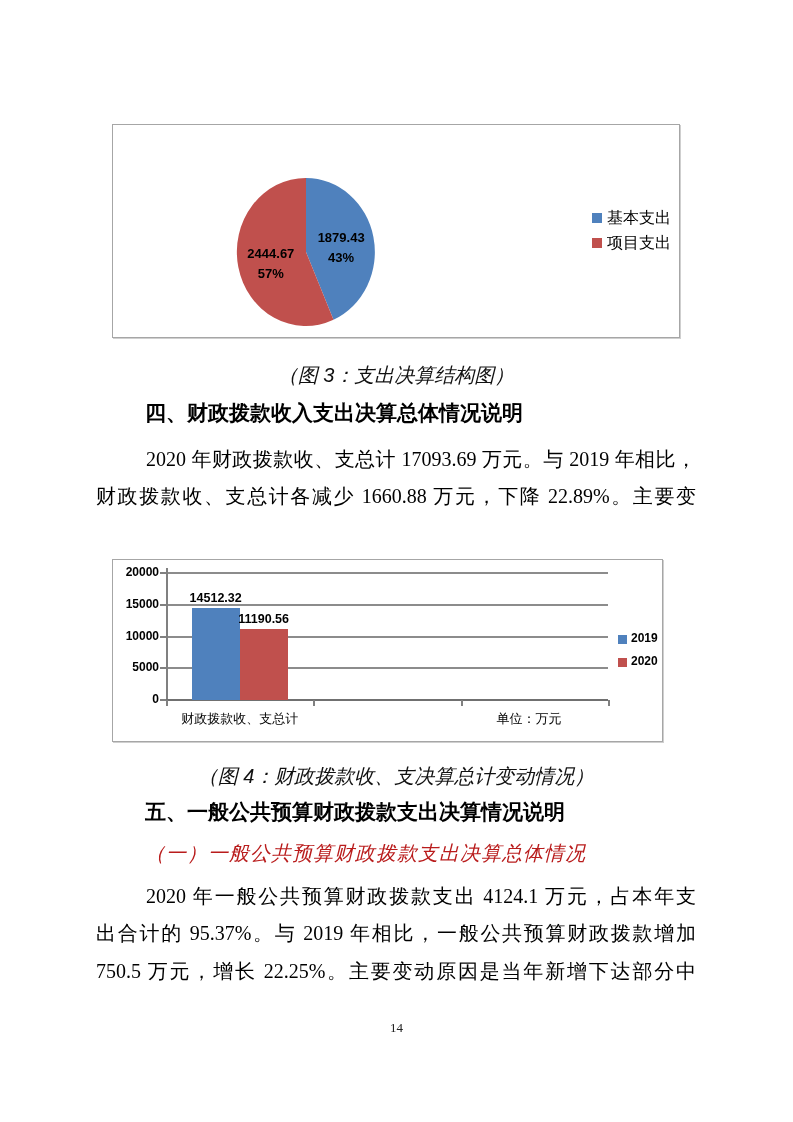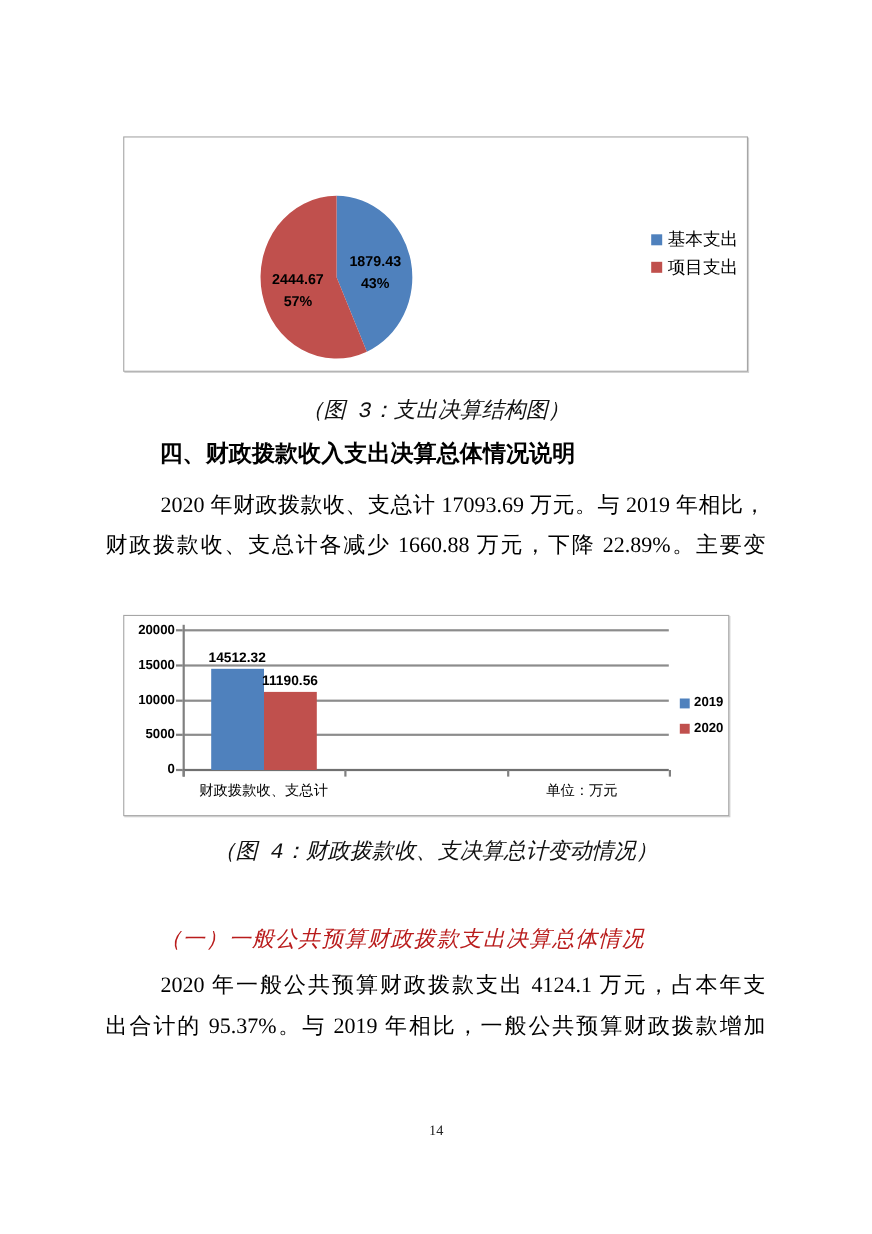--- a/index.html
+++ b/index.html
@@ -8,21 +8,21 @@
     font-family:"Liberation Serif",serif;color:#111;overflow:hidden;
   }
   .chart-box{
     position:absolute;background:#ffffff;border:1px solid #a6a6a6;
     box-shadow:1px 1px 0 #cfcfcf;
   }
   #pie-box{left:112px;top:124px;width:566px;height:212px;}
   #bar-box{left:112px;top:559px;width:549px;height:181px;}
   .caption{
     position:absolute;left:96px;width:600px;text-align:center;
-    font-family:Liberation Mono, monospace;font-style:italic;font-size:20px;line-height:28px;
+    font-family:Liberation Sans, sans-serif;font-style:italic;font-size:20px;line-height:28px;
   }
   #cap3{top:361px;}
   #cap4{top:762px;}
   .heading{
     position:absolute;left:145px;font-family:"Liberation Sans",sans-serif;
     font-weight:bold;font-size:21px;line-height:30px;color:#000;
   }
   #h4{top:398px;}
   #h5{top:797px;}
   .subheading{
@@ -102,23 +102,25 @@
       <div style="position: absolute; left: 41.6667px; top: 150px; width: 170px; text-align: center; font: 13px &quot;Liberation Serif&quot;, serif; color: rgb(0, 0, 0);">财政拨款收、支总计</div>
       <div style="position: absolute; left: 356px; top: 150px; width: 120px; text-align: center; font: 13px &quot;Liberation Serif&quot;, serif; color: rgb(0, 0, 0);">单位：万元</div>
       <div style="position: absolute; left: 505px; top: 75px; width: 9px; height: 9px; background: rgb(79, 129, 189);"></div>
       <div style="position: absolute; left: 518px; top: 71px; font: bold 12px &quot;Liberation Sans&quot;, sans-serif; color: rgb(0, 0, 0);">2019</div>
       <div style="position: absolute; left: 505px; top: 98px; width: 9px; height: 9px; background: rgb(192, 80, 77);"></div>
       <div style="position: absolute; left: 518px; top: 94px; font: bold 12px &quot;Liberation Sans&quot;, sans-serif; color: rgb(0, 0, 0);">2020</div>
     </div>
 
   <div class="caption" id="cap4">（图 4：财政拨款收、支决算总计变动情况）</div>
 
+  <div class="heading" id="h5">五、一般公共预算财政拨款支出决算情况说明</div>
 
   <div class="subheading" id="h5sub">（一）一般公共预算财政拨款支出决算总体情况</div>
 
   <div class="para" id="p2">
     <div class="line justify indent">2020 年一般公共预算财政拨款支出 4124.1 万元，占本年支</div>
     <div class="line justify">出合计的 95.37%。与 2019 年相比，一般公共预算财政拨款增加</div>
+    <div class="line justify">750.5 万元，增长 22.25%。主要变动原因是当年新增下达部分中</div>
   </div>
 
   <div class="page-number">14</div>
 
 </div>
 
 </body></html>

